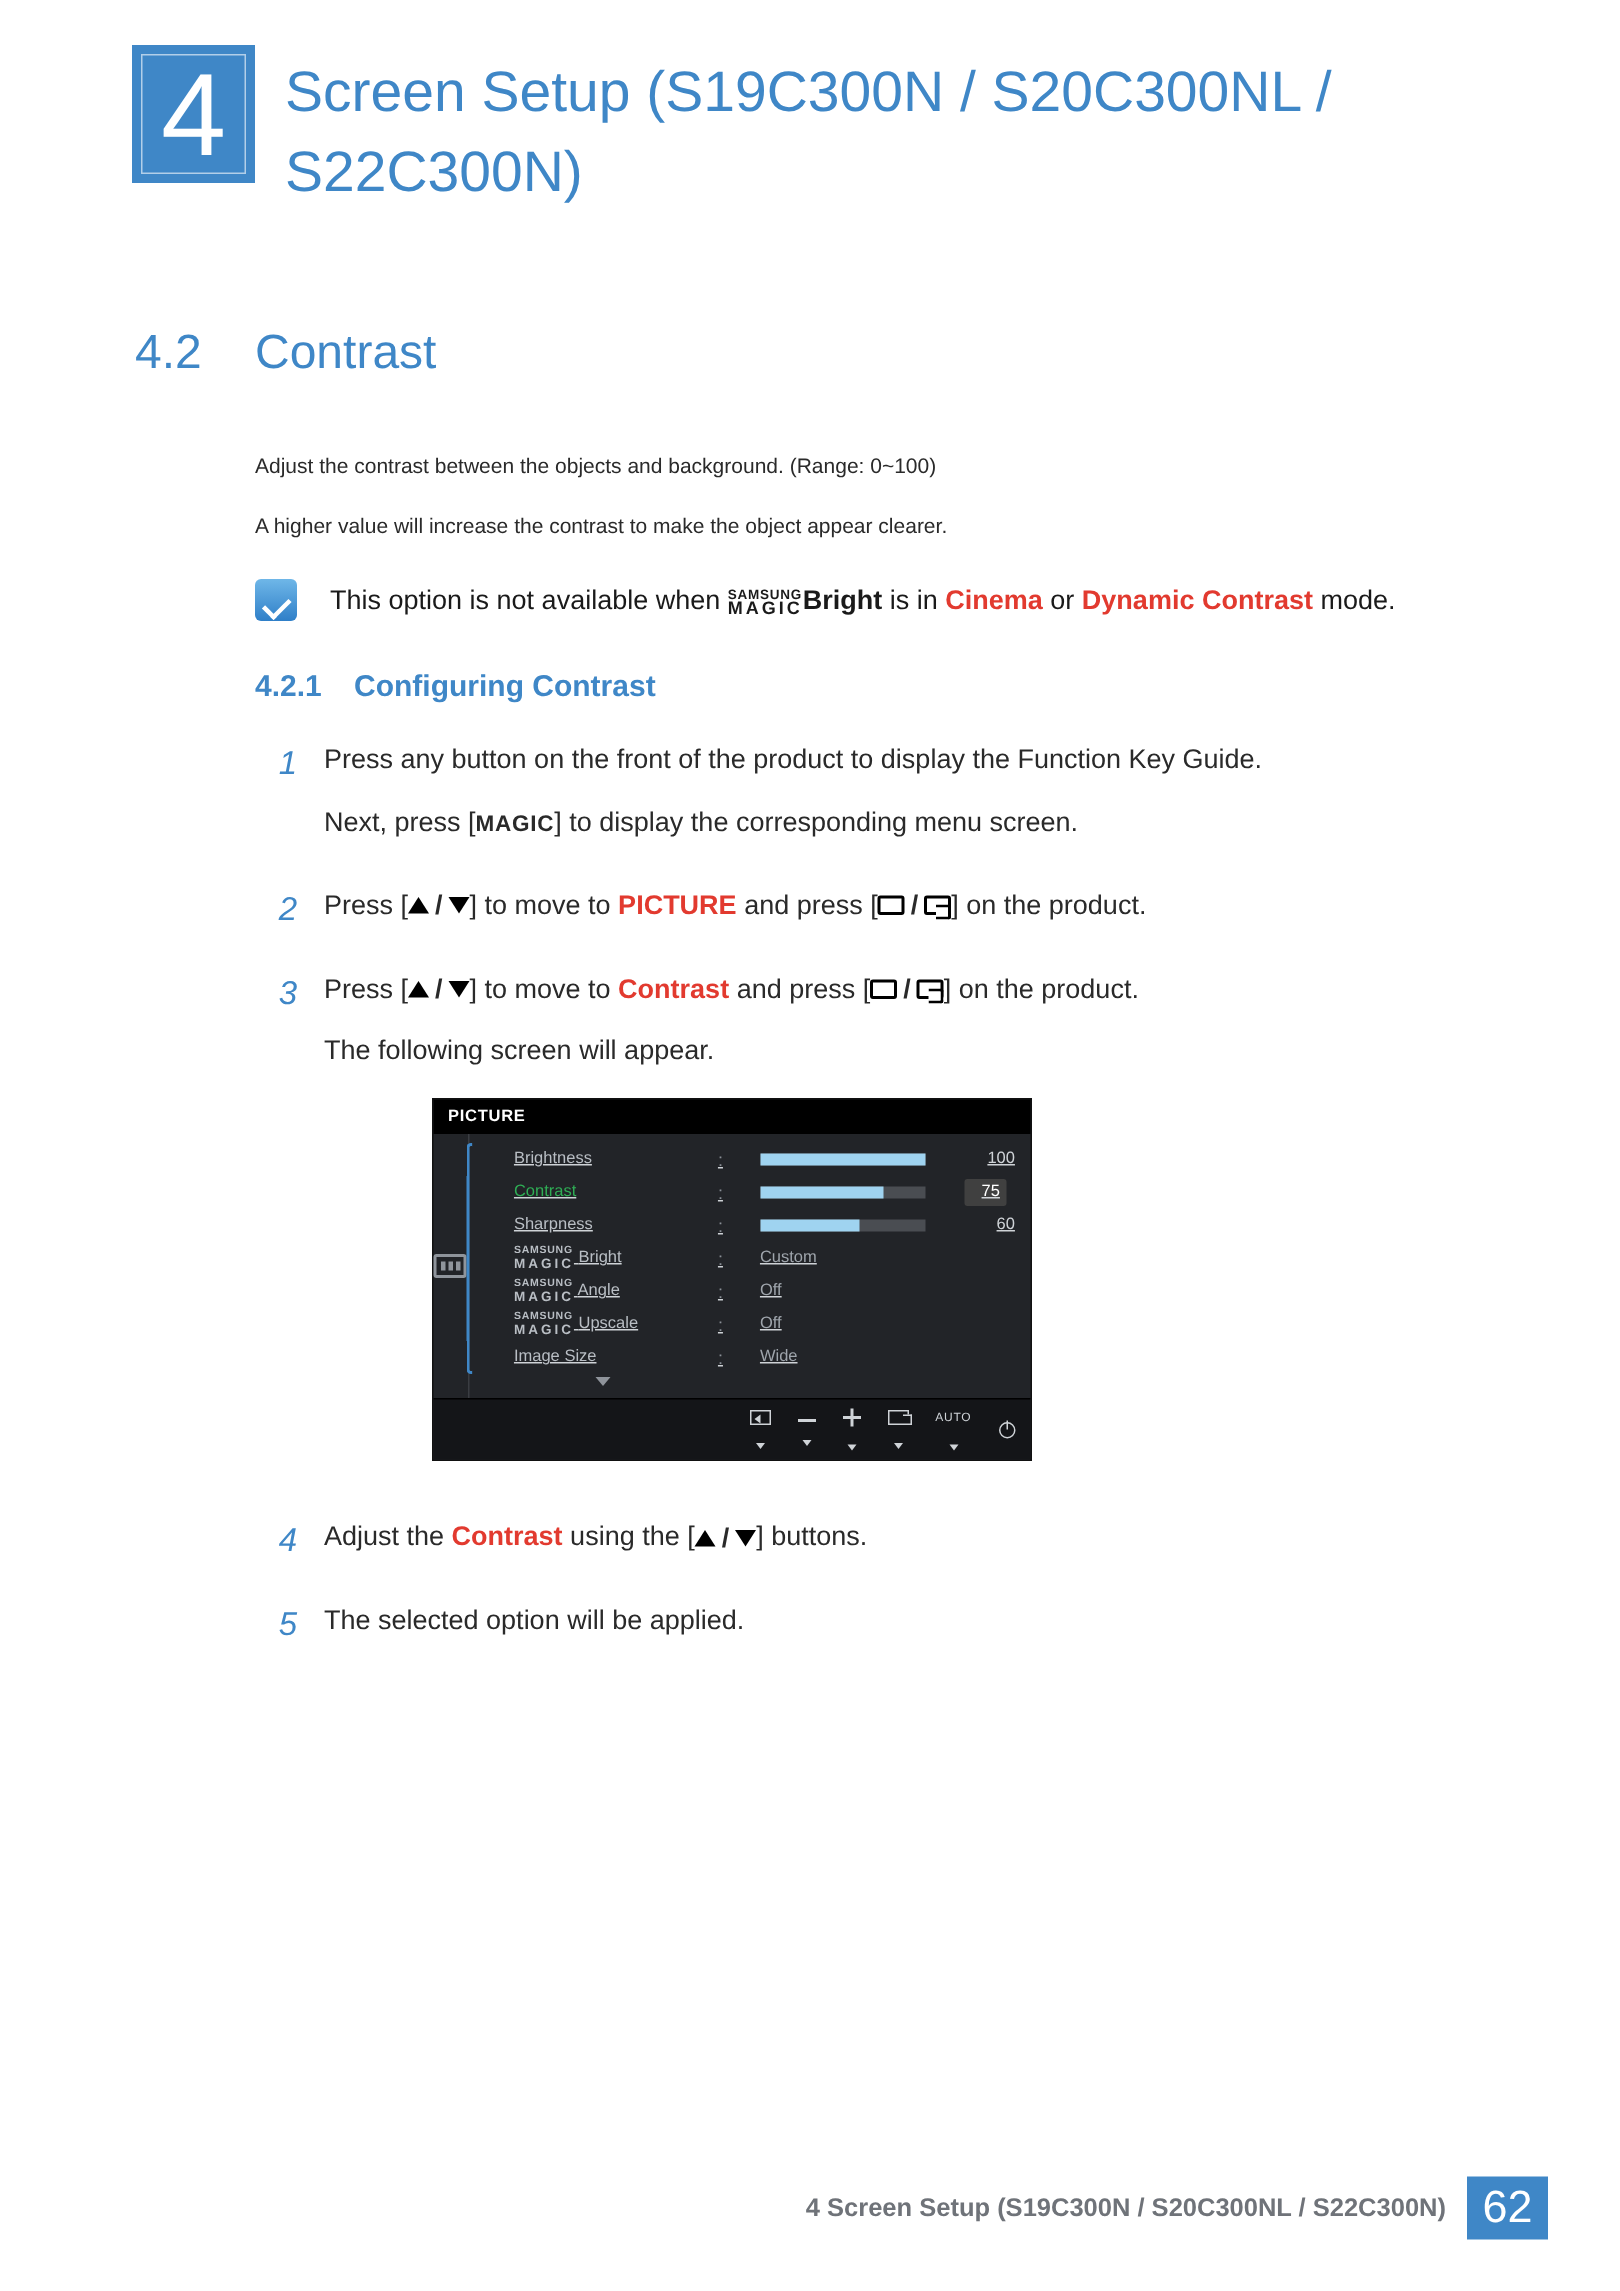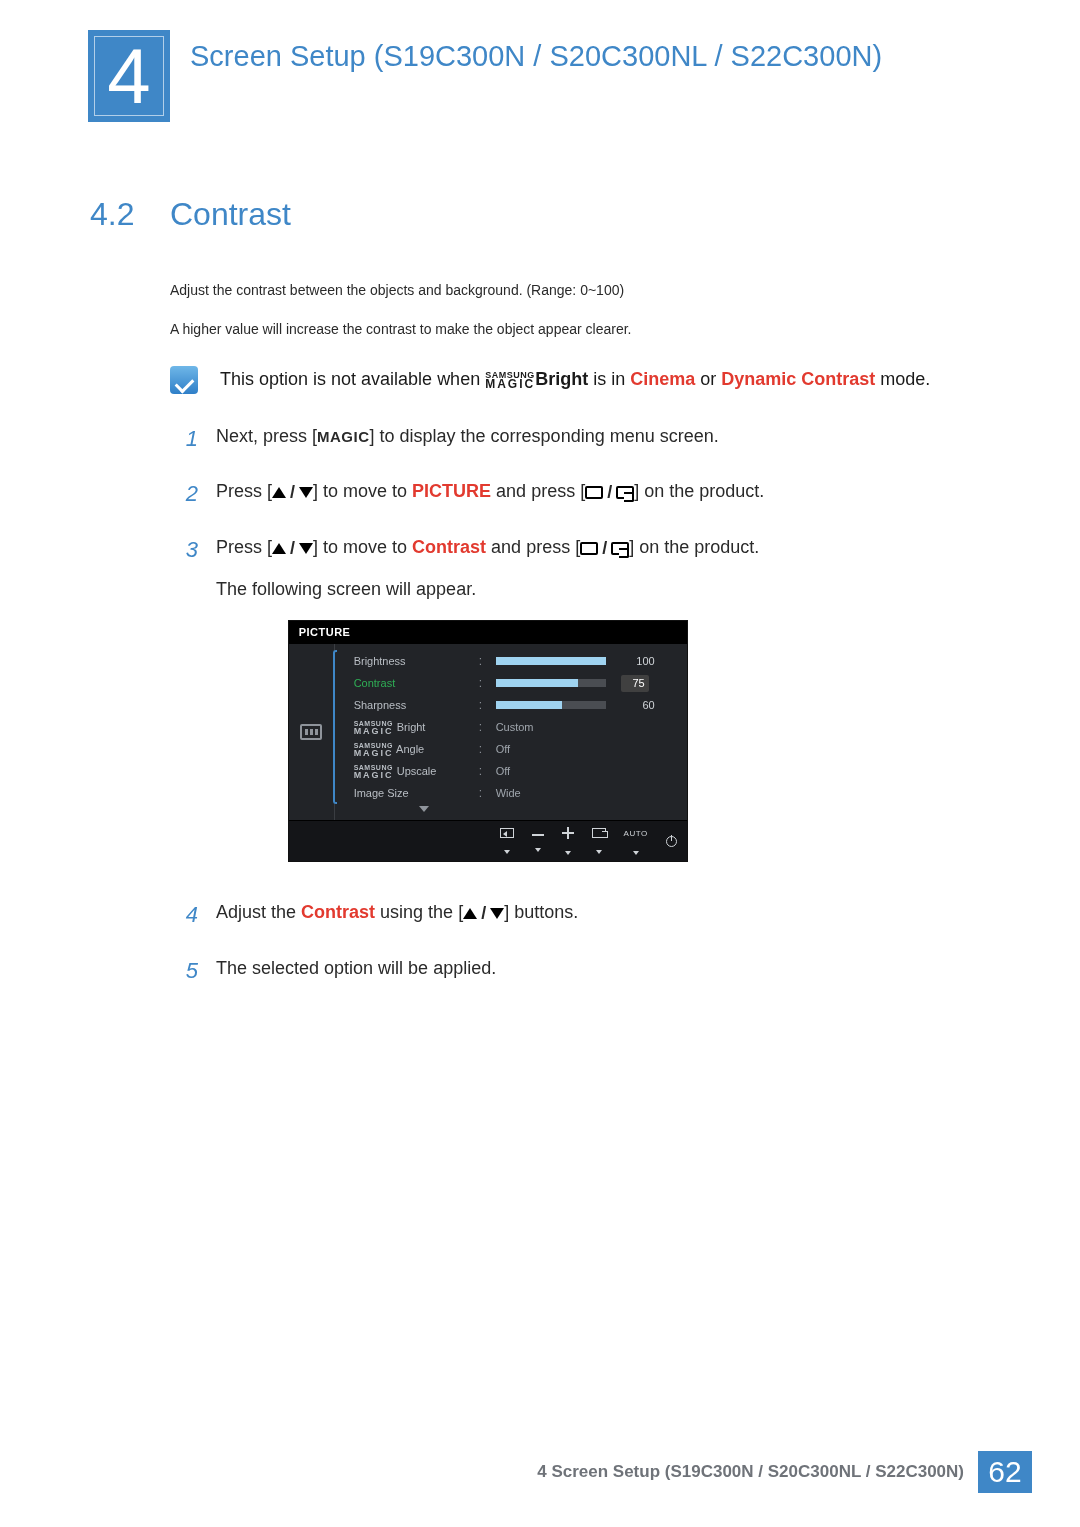--- a/index.html
+++ b/index.html
@@ -38,21 +38,21 @@
   }
   .chapter-number {
     color: #fff;
     font-size: 78px;
     font-weight: 400;
     line-height: 1;
     position: relative;
   }
   .chapter-title {
     color: #3f87c7;
-    font-size: 29px;
+    font-size: 38px;
     font-weight: 400;
     margin-top: 6px;
     max-width: 800px;
   }
   .content {
     padding: 70px 120px 0 90px;
   }
   .section-row { display: flex; align-items: baseline; }
   .section-num {
     color: #3f87c7;
@@ -138,21 +138,21 @@
   .osd-left {
     width:46px; display:flex; align-items:center; justify-content:center;
     border-right:1px solid #3a3d42;
   }
   .osd-left-icon {
     width:22px; height:16px; border:2px solid #8f949b; border-radius:2px; position:relative;
   }
   .osd-left-icon::before{content:"";position:absolute;left:3px;top:3px;bottom:3px;width:3px;background:#8f949b;}
   .osd-left-icon::after{content:"";position:absolute;left:8px;top:3px;bottom:3px;width:3px;background:#8f949b;box-shadow:5px 0 0 #8f949b;}
   .osd-rows { flex:1; padding:6px 10px 2px 8px; }
-  .osd-row { display:flex; align-items:center; height:22px; gap:7px; }
+  .osd-row { display:flex; align-items:center; height:22px; gap:18px;text-decoration:underline; }
   .osd-row.sel .osd-label{ color:#2fae55; }
   .osd-bar-line { position:relative; left:-10px; width:4px; height:22px; }
   .osd-bar-line.top { border-left:2px solid #3f87c7; border-top:2px solid #3f87c7; border-top-left-radius:3px;}
   .osd-bar-line.mid { border-left:2px solid #3f87c7;}
   .osd-bar-line.bot { border-left:2px solid #3f87c7; border-bottom:2px solid #3f87c7; border-bottom-left-radius:3px;}
   .osd-label { width:118px; color:#b9bec4; font-size:11px; }
   .osd-label .magic-word .top{font-size:7px;color:#b9bec4;}
   .osd-label .magic-word .bot{font-size:9px;color:#b9bec4;}
   .osd-colon { width:10px; color:#8a8f96; }
   .osd-val { width:60px; color:#9fa5ac; font-size:11px; }
@@ -208,25 +208,30 @@
     <p class="para">Adjust the contrast between the objects and background. (Range: 0~100)</p>
     <p class="para">A higher value will increase the contrast to make the object appear clearer.</p>
 
     <div class="note-row">
       <div class="note-icon"></div>
       <div>
         <span>This option is not available when </span><span class="magic-word"><span class="top">SAMSUNG</span><span class="bot">MAGIC</span></span><b>Bright</b><span> is in </span><span class="kw-red">Cinema</span><span> or </span><span class="kw-red">Dynamic Contrast</span><span> mode.</span>
       </div>
     </div>
 
+    <div class="subsection-row">
+      <div class="subsection-num">4.2.1</div>
+      <div class="subsection-title">Configuring Contrast</div>
+    </div>
 
     <div class="steps">
       <div class="step">
         <div class="step-num">1</div>
         <div class="step-body">
+          <p>Press any button on the front of the product to display the Function Key Guide.</p>
           <p>
             <span>Next, press [</span><span class="kw-menu">MAGIC</span><span>] to display the corresponding menu screen.</span>
           </p>
         </div>
       </div>
 
       <div class="step">
         <div class="step-num">2</div>
         <div class="step-body">
           <p>

